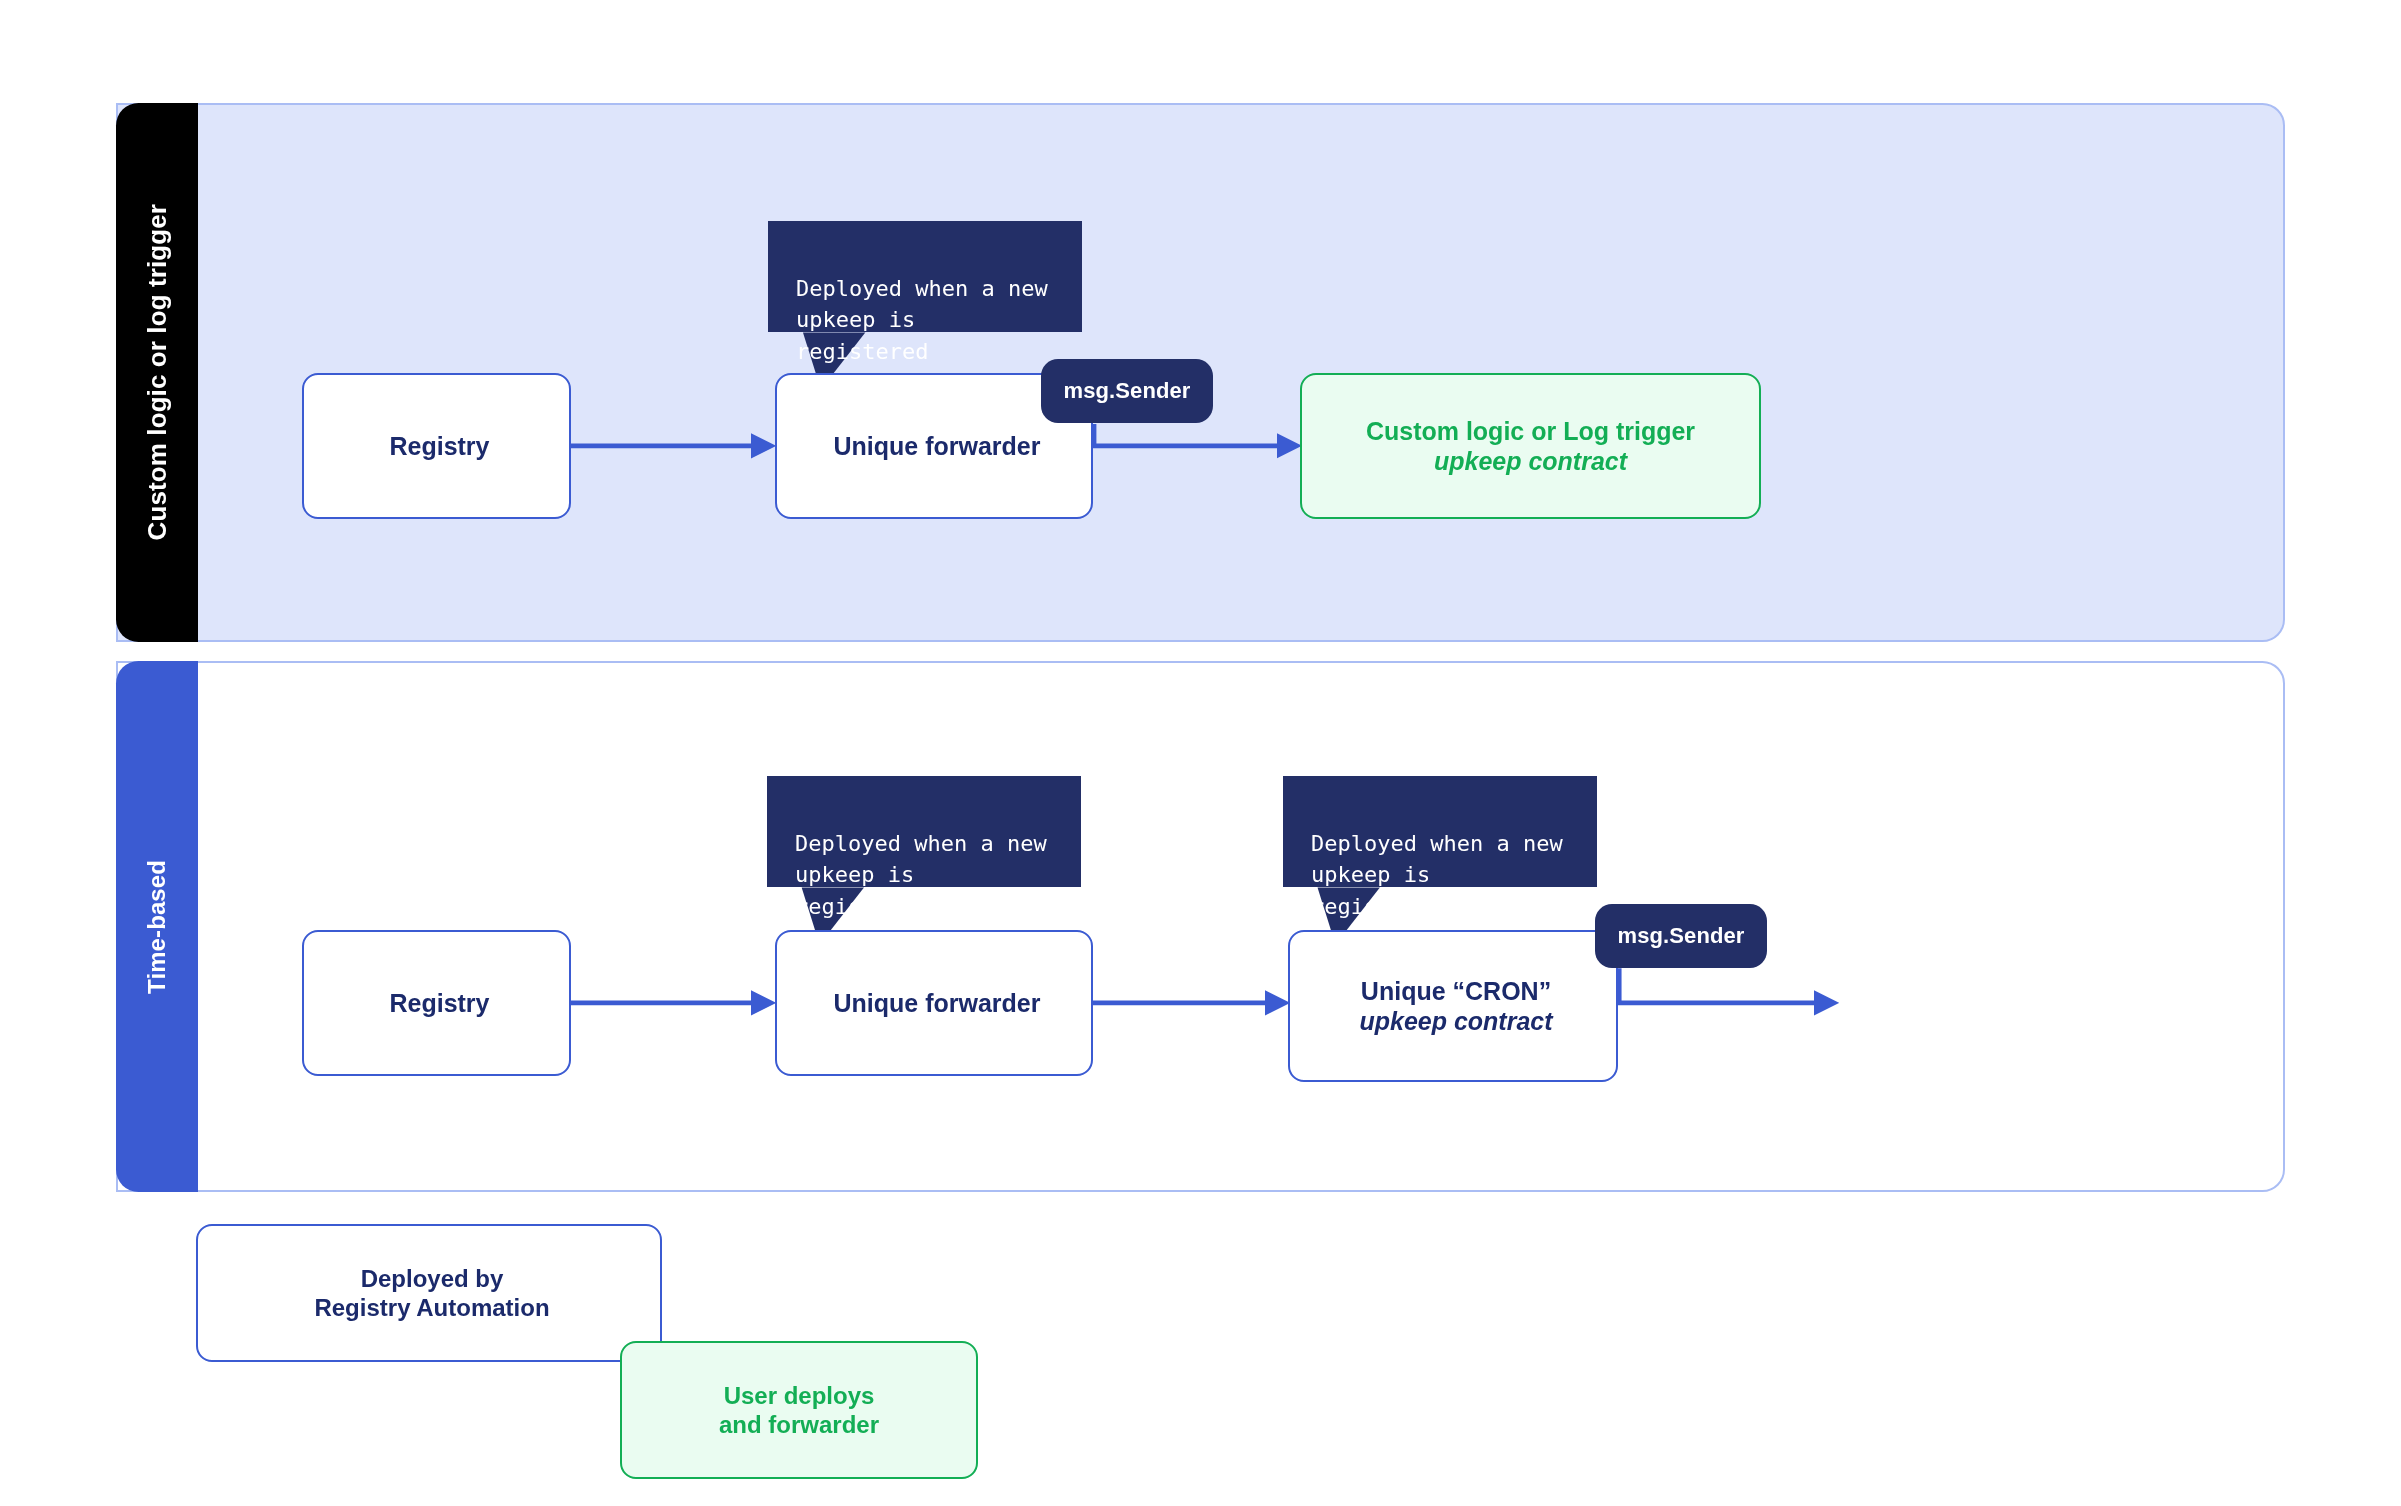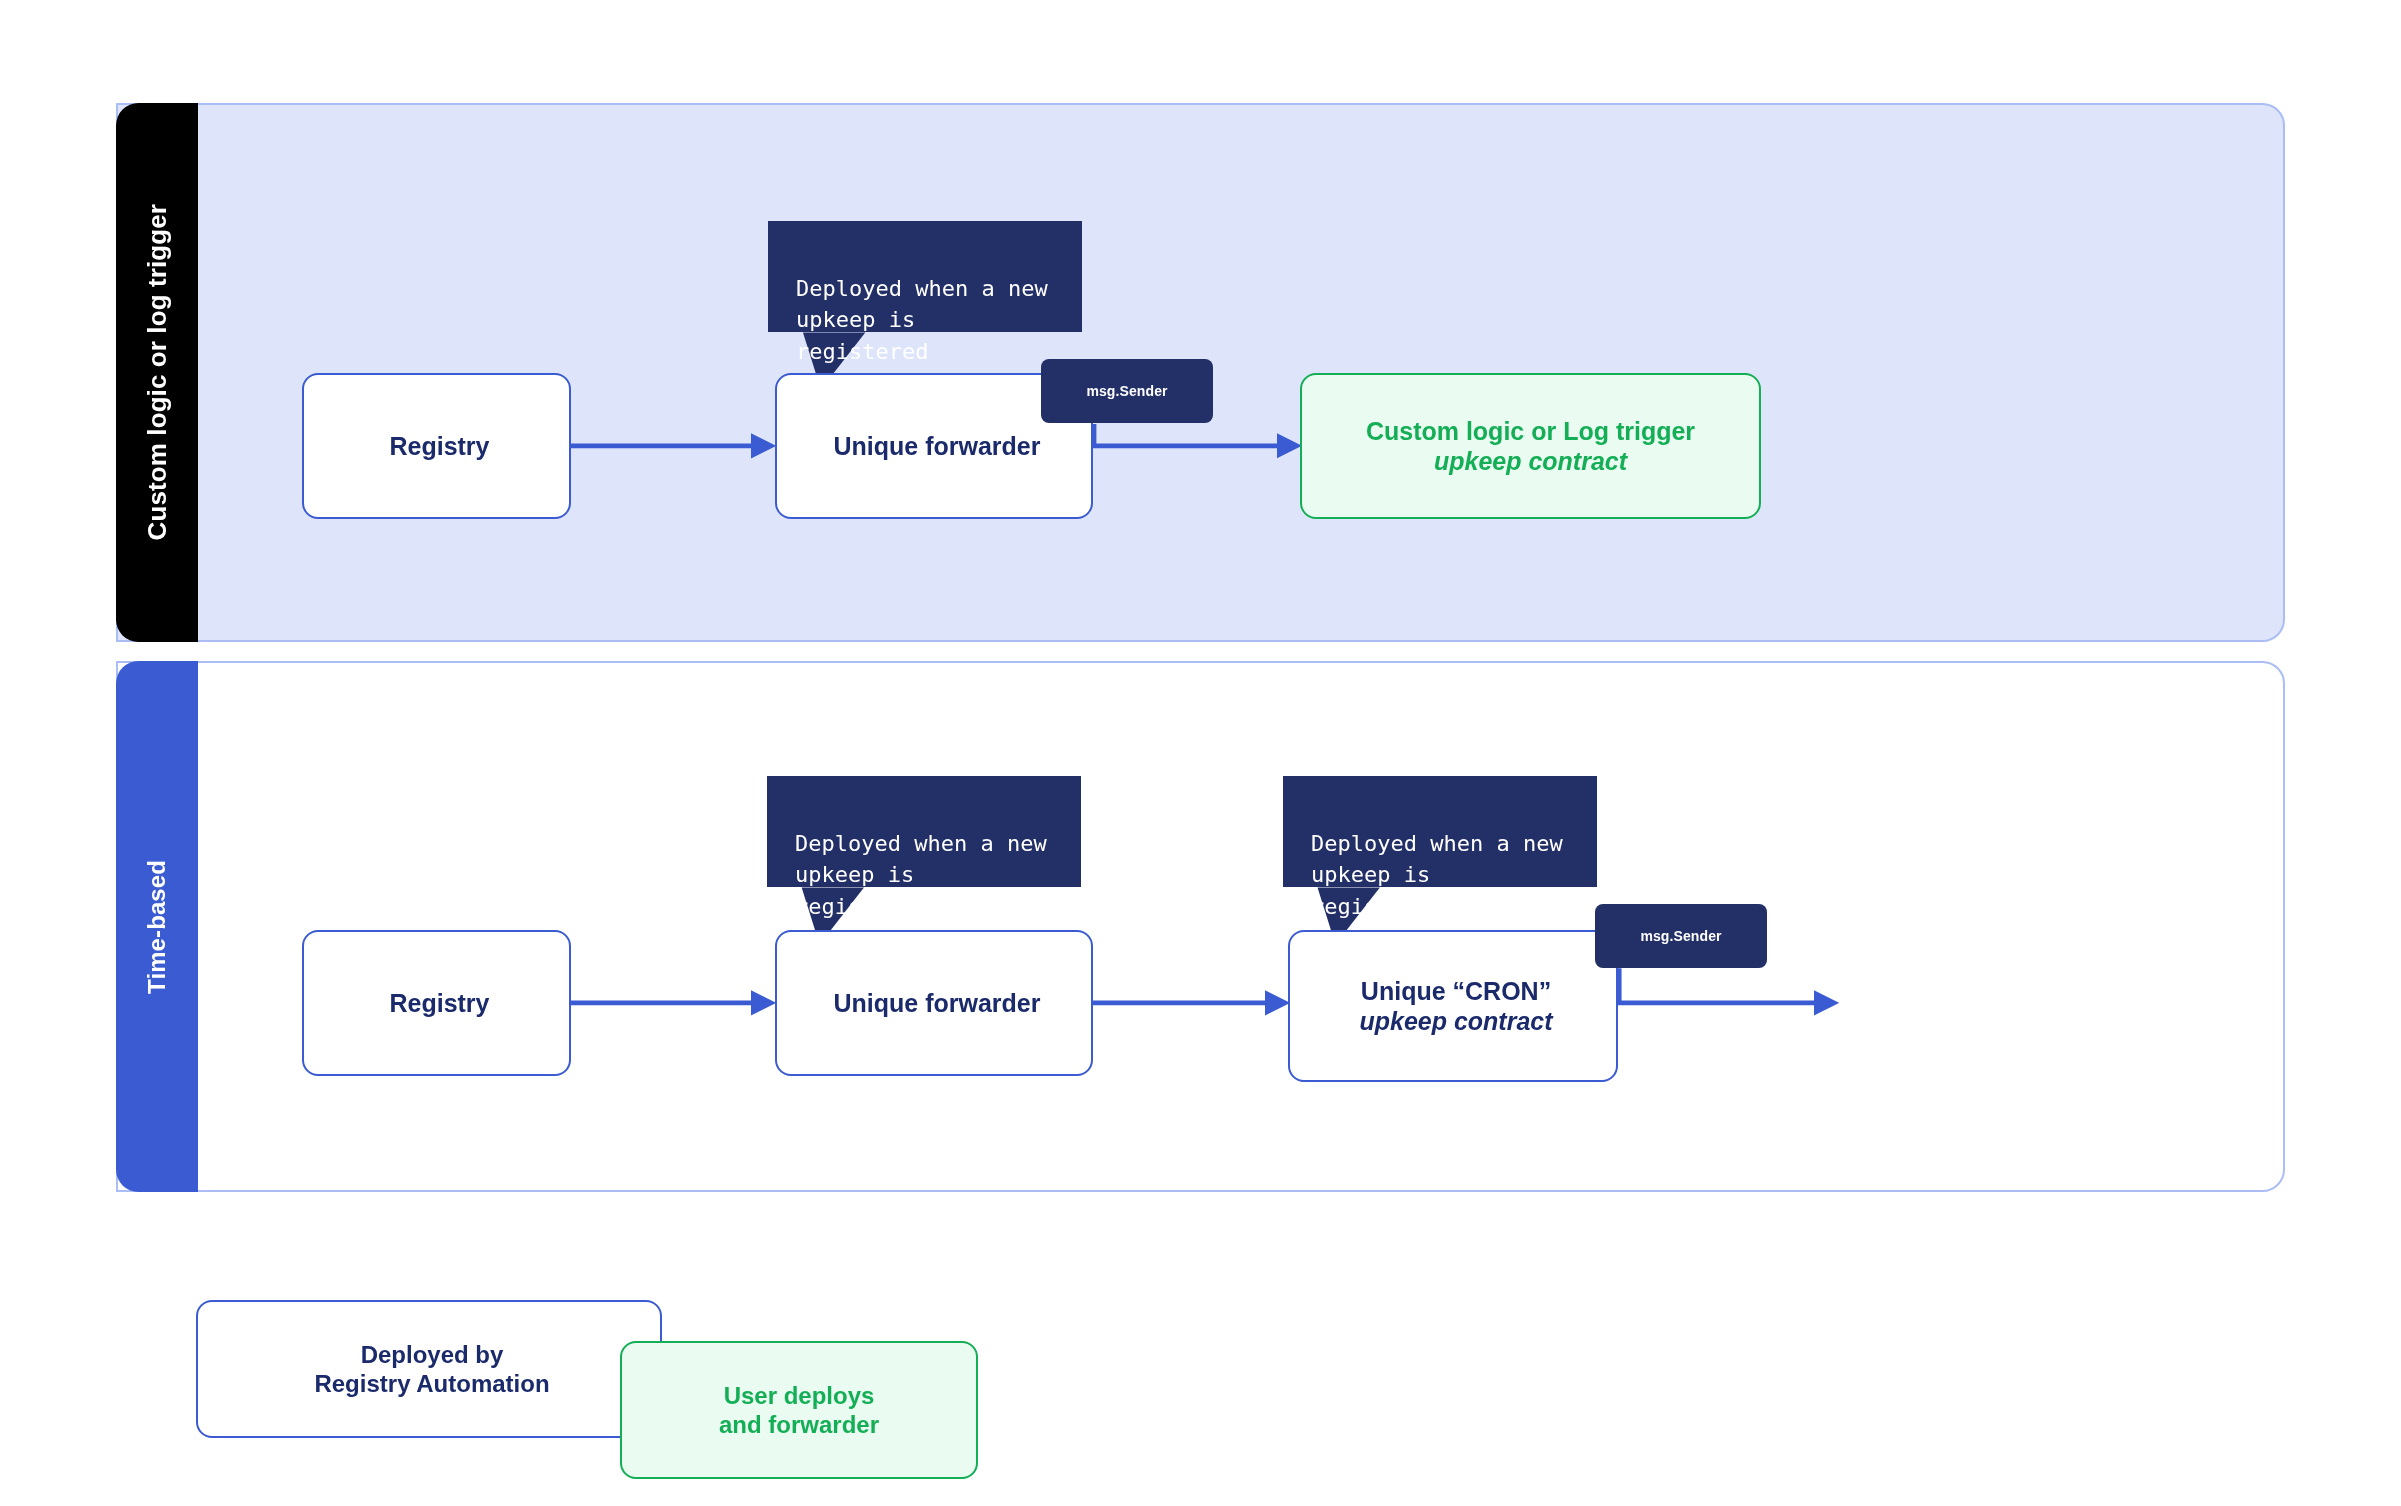--- a/index.html
+++ b/index.html
@@ -38,36 +38,36 @@
   #n-registry-1{left:302px;top:373px;width:269px;height:146px;}
   #n-fwd-1{left:775px;top:373px;width:318px;height:146px;}
   #n-green-1{left:1300px;top:373px;width:461px;height:146px;}
 
   #n-registry-2{left:302px;top:930px;width:269px;height:146px;}
   #n-fwd-2{left:775px;top:930px;width:318px;height:146px;}
   #n-cron-2{left:1288px;top:930px;width:330px;height:152px;}
   #n-green-2{left:1837px;top:930px;width:355px;height:146px;}
 
   
-  #legend-blue{left:196px;top:1300px;width:466px;height:138px;font-size:24px;}
+  #legend-blue{left:196px;top:1224px;width:466px;height:138px;font-size:24px;}
   #legend-green{left:620px;top:1341px;width:358px;height:138px;font-size:24px;}
 
   
   .tip{position:absolute;box-sizing:border-box;background:#232f67;color:#ffffff;
        font-family:"DejaVu Sans Mono","Liberation Mono",monospace;
        font-size:22px;line-height:1.42;padding:21px 24px 2px 28px;white-space:pre-line;}
   
 
   #tip-1{left:768px;top:221px;width:314px;height:111px;}
   #tip-2{left:767px;top:776px;width:314px;height:111px;}
   #tip-3{left:1283px;top:776px;width:314px;height:111px;}
 
   
   .pill{position:absolute;box-sizing:border-box;background:#232f67;color:#ffffff;
-        font-weight:bold;font-size:14px;border-radius:8px;
+        font-weight:bold;font-size:22px;border-radius:17px;
         display:flex;align-items:center;justify-content:center;letter-spacing:0.1px;}
   #pill-1{left:1041px;top:359px;width:172px;height:64px;}
   #pill-2{left:1595px;top:904px;width:172px;height:64px;}
 
   svg.wires{position:absolute;left:0;top:0;width:2401px;height:1507px;
             pointer-events:none;overflow:visible;}
 </style>
 </head>
 <body>
 

